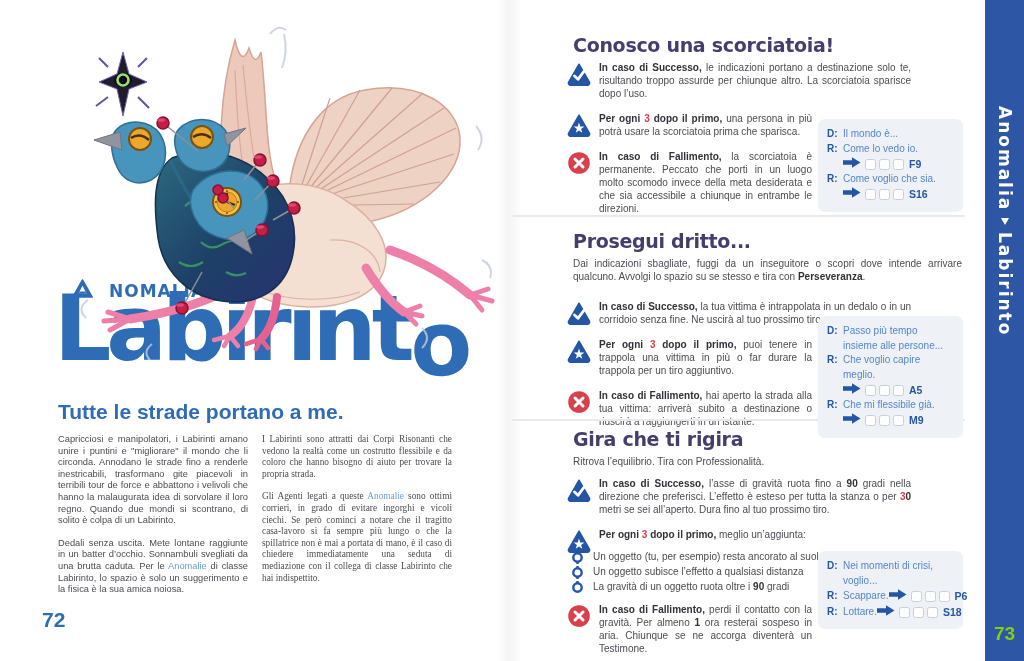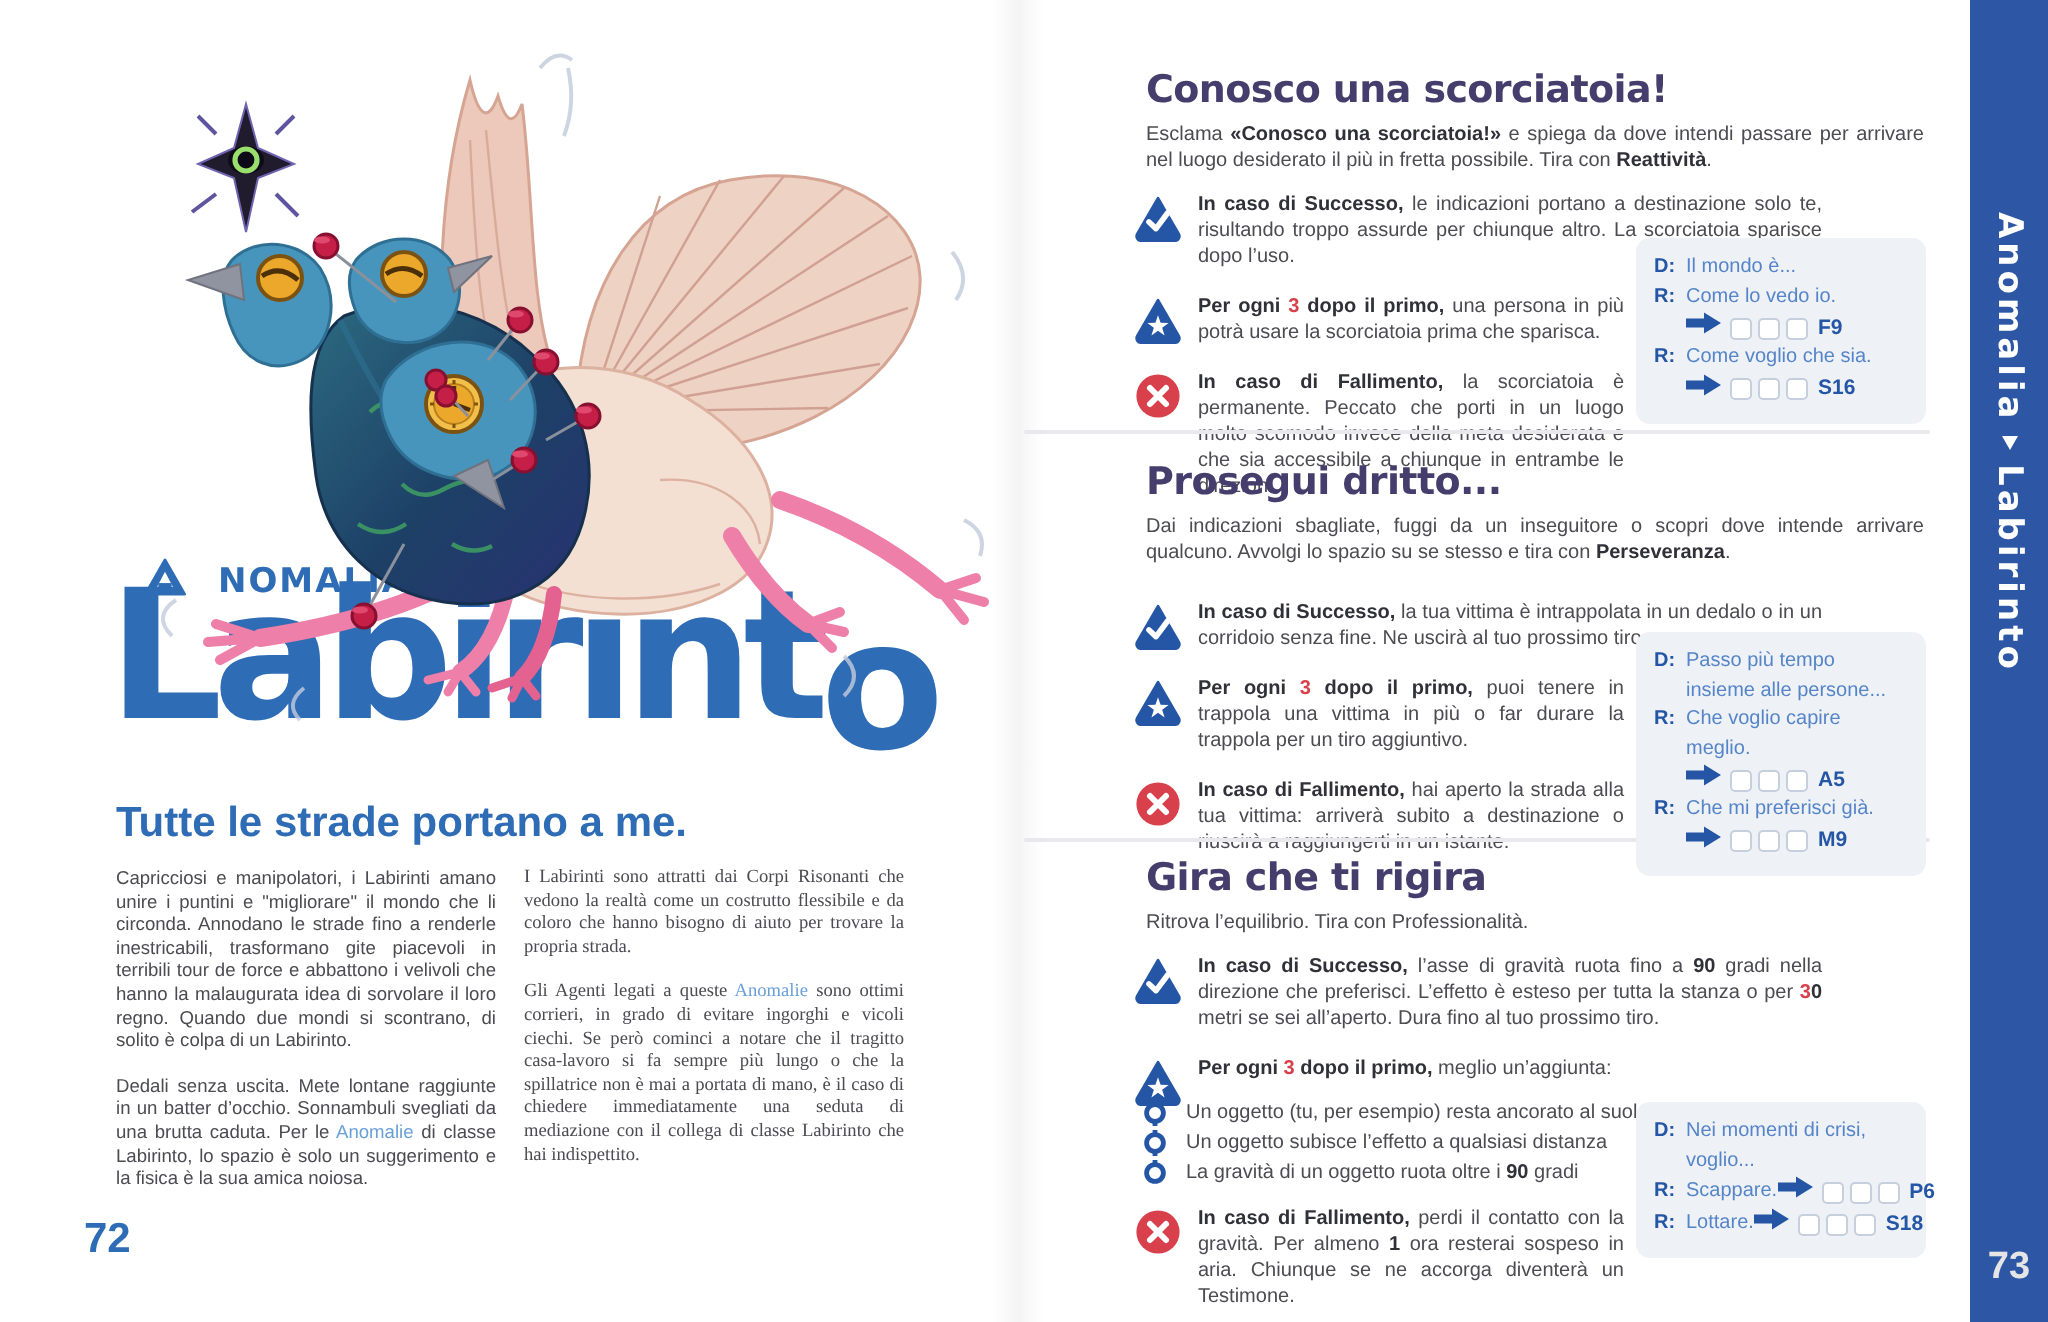--- a/index.html
+++ b/index.html
@@ -58,21 +58,21 @@
   .check-group{display:flex;align-items:center;}
   .cbx{width:9px;height:9px;border:1px solid #c6cfdd;border-radius:2.5px;background:#fff;display:inline-block;margin-left:3px;}
   .arrow-ic{display:inline-block;margin-right:1px;position:relative;top:0.5px;}
   .code{font-weight:700;color:#2456a5;margin-left:5px;font-size:10.5px;}
 
   
   .sidebar{position:absolute;left:985px;top:0;width:39px;height:661px;background:#2d57a5;z-index:5;}
   .sidebar-label{position:absolute;top:106px;left:0;width:39px;display:flex;flex-direction:column;align-items:center;gap:7px;}
   .sidebar-label .vtxt{writing-mode:vertical-rl;color:#fff;font-weight:700;font-size:17px;letter-spacing:2px;font-family:"DejaVu Sans",sans-serif;}
   .sidebar-label .tri{width:0;height:0;border-left:4.5px solid transparent;border-right:4.5px solid transparent;border-top:7px solid #ffffff;}
-  .pagenum-right{position:absolute;bottom:16px;left:0;width:39px;text-align:center;color:#e5e5e5;font-weight:700;font-size:19px;}
+  .pagenum-right{position:absolute;bottom:16px;left:0;width:39px;text-align:center;color:#84cc16;font-weight:700;font-size:19px;}
 
   
   .seg-b{font-weight:700;color:#303038;}
   .seg-r{font-weight:700;color:#d8414b;}
   .seg-blue{color:#6aa0d8;}
 </style>
 </head>
 <body>
 
 <div class="spread">
@@ -228,21 +228,20 @@
 
     <div class="pagenum-left">72</div>
   </div>
 
   <div class="gutter"></div>
 
   <div class="page-right">
 
     <section class="sec sec1">
       <h2>Conosco una scorciatoia!</h2>
-      <p class="intro"><span>Esclama </span><span class="seg-b">«Conosco una scorciatoia!»</span><span> e spiega da dove intendi passare per arrivare nel luogo desiderato il più in fretta possibile. Tira con </span><span class="seg-b">Reattività</span><span>.</span></p>
       <div class="bullet-row">
         <span class="bicon">
           <svg width="24" height="24" viewBox="0 0 24 24">
               <path d="M12 2.2 L22.3 20 a2.2 2.2 0 0 1 -1.9 3.3 H3.6 A2.2 2.2 0 0 1 1.7 20 Z" fill="#2456a5" stroke="#2456a5" stroke-width="1.5" stroke-linejoin="round"></path>
               <path d="M7.5 14 L11 17.3 L16.8 9.5" stroke="#fff" stroke-width="2.8" fill="none" stroke-linecap="round" stroke-linejoin="round"></path>
             </svg>
         </span>
         <p class="btext full"><span class="seg-b">In caso di Successo,</span><span> le indicazioni portano a destinazione solo te, risultando troppo assurde per chiunque altro. La scorciatoia sparisce dopo l’uso.</span></p>
       </div>
       <div class="bullet-row">
@@ -345,21 +344,21 @@
         <span class="arrow-ic"><svg width="18" height="11" viewBox="0 0 18 11">
               <path d="M0 3.2 H9 V0.2 L17.5 5.5 L9 10.8 V7.8 H0 Z" fill="#2456a5"></path>
             </svg></span>
         <span class="cbx"></span>
           <span class="cbx"></span>
           <span class="cbx"></span>
         <span class="code">A5</span>
       </div>
       <div class="dr-row">
         <span class="dr-label">R:</span>
-        <span class="dr-text">Che mi preferisci già.</span>
+        <span class="dr-text">Che mi flessibile già.</span>
       </div>
       <div class="check-line">
         <span class="arrow-ic"><svg width="18" height="11" viewBox="0 0 18 11">
               <path d="M0 3.2 H9 V0.2 L17.5 5.5 L9 10.8 V7.8 H0 Z" fill="#2456a5"></path>
             </svg></span>
         <span class="cbx"></span>
           <span class="cbx"></span>
           <span class="cbx"></span>
         <span class="code">M9</span>
       </div>

